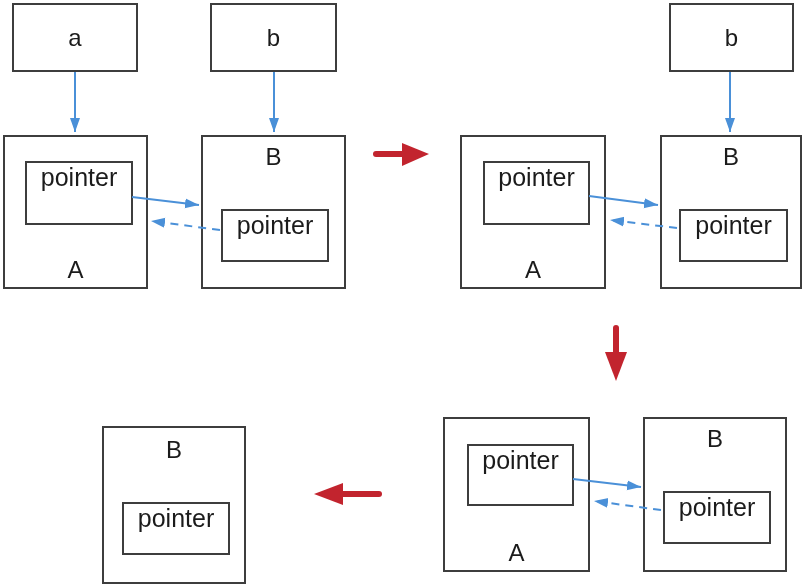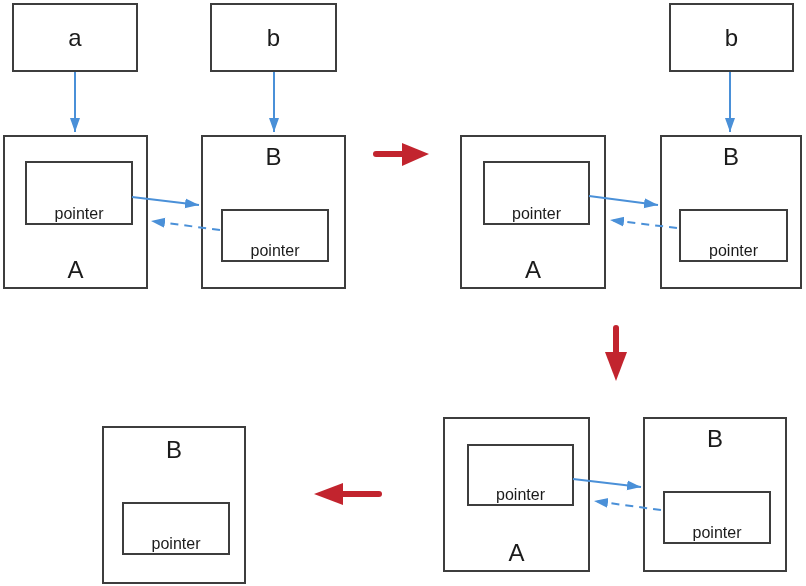--- a/index.html
+++ b/index.html
@@ -22,22 +22,22 @@
     font-size:24px;
   }
   .obj-label {
     position:absolute; left:0; right:0;
     text-align:center;
     font-size:24px; line-height:28px;
   }
   .obj-label.top { top:6px; }
   .obj-label.bottom { bottom:3px; }
   .ptr {
-    display:flex; align-items:flex-end; justify-content:center;
-    font-size:16px;
+    display:flex; align-items:flex-start; justify-content:center;
+    font-size:25px;
   }
   .arrow-layer {
     position:absolute; left:0; top:0;
     width:806px; height:586px;
     pointer-events:none;
   }
   .blue-line {
     stroke:var(--pointer-arrow-blue, #4a90d8);
     stroke-width:2; fill:none;
   }

